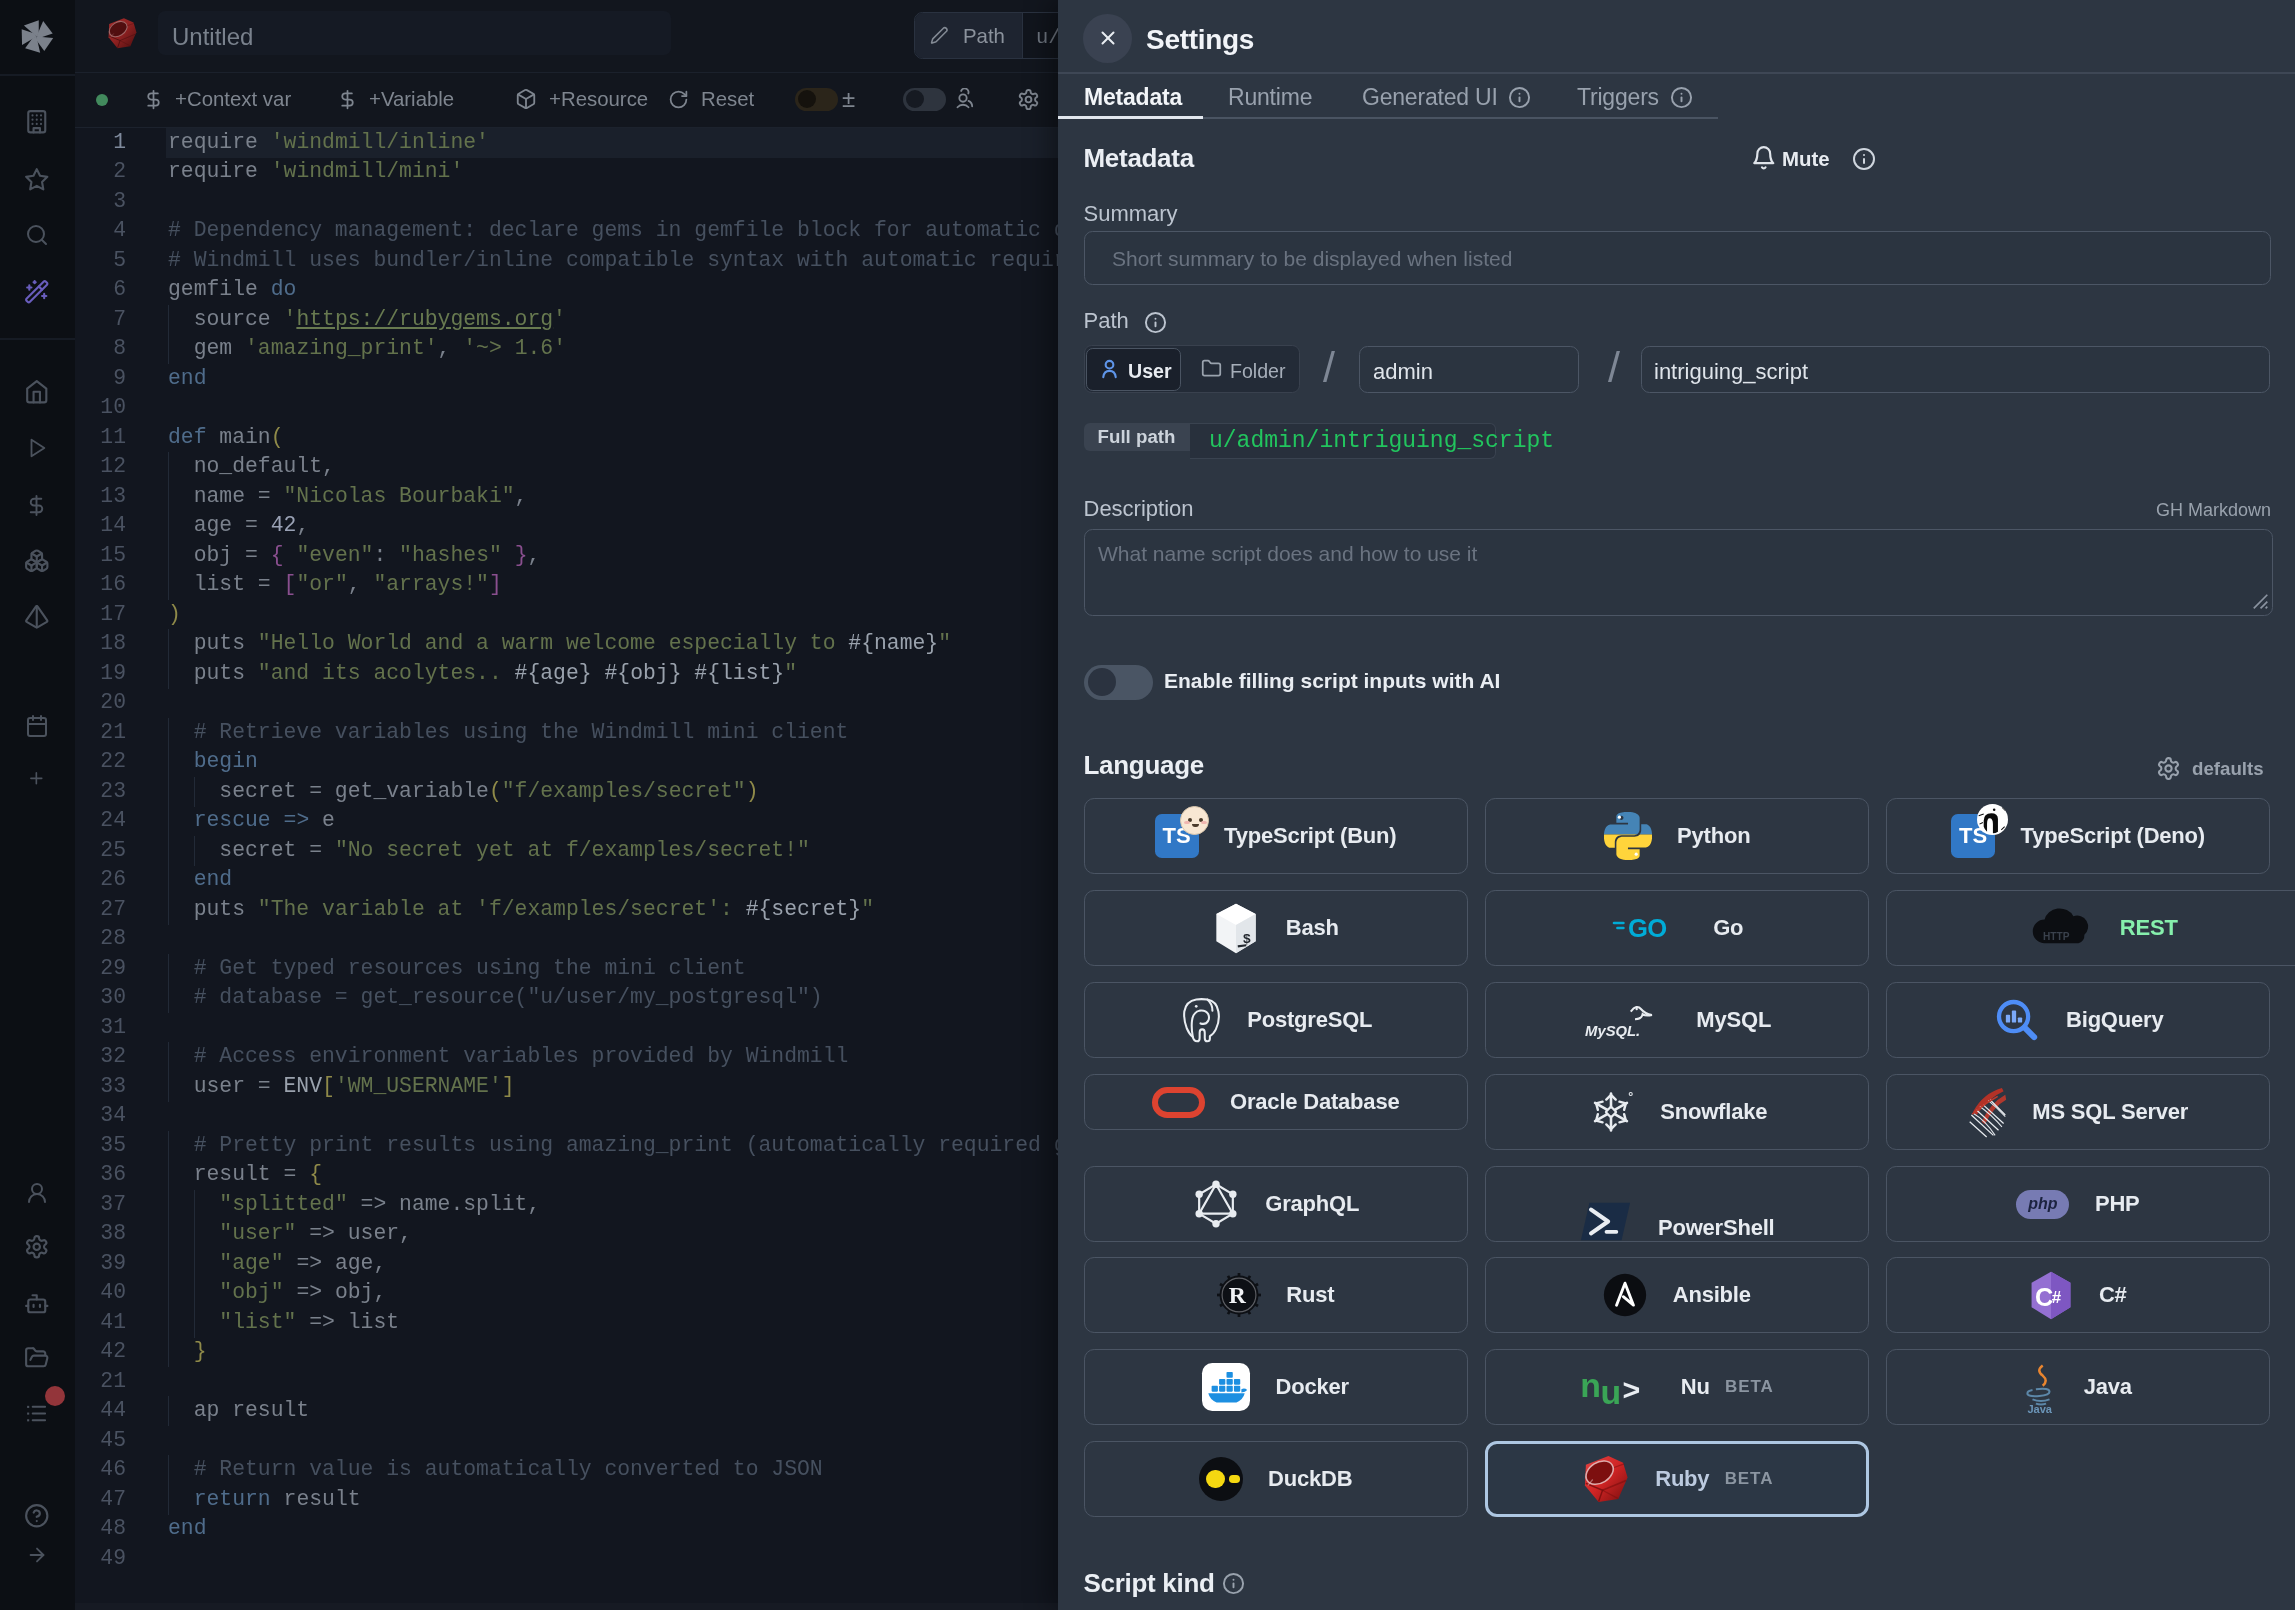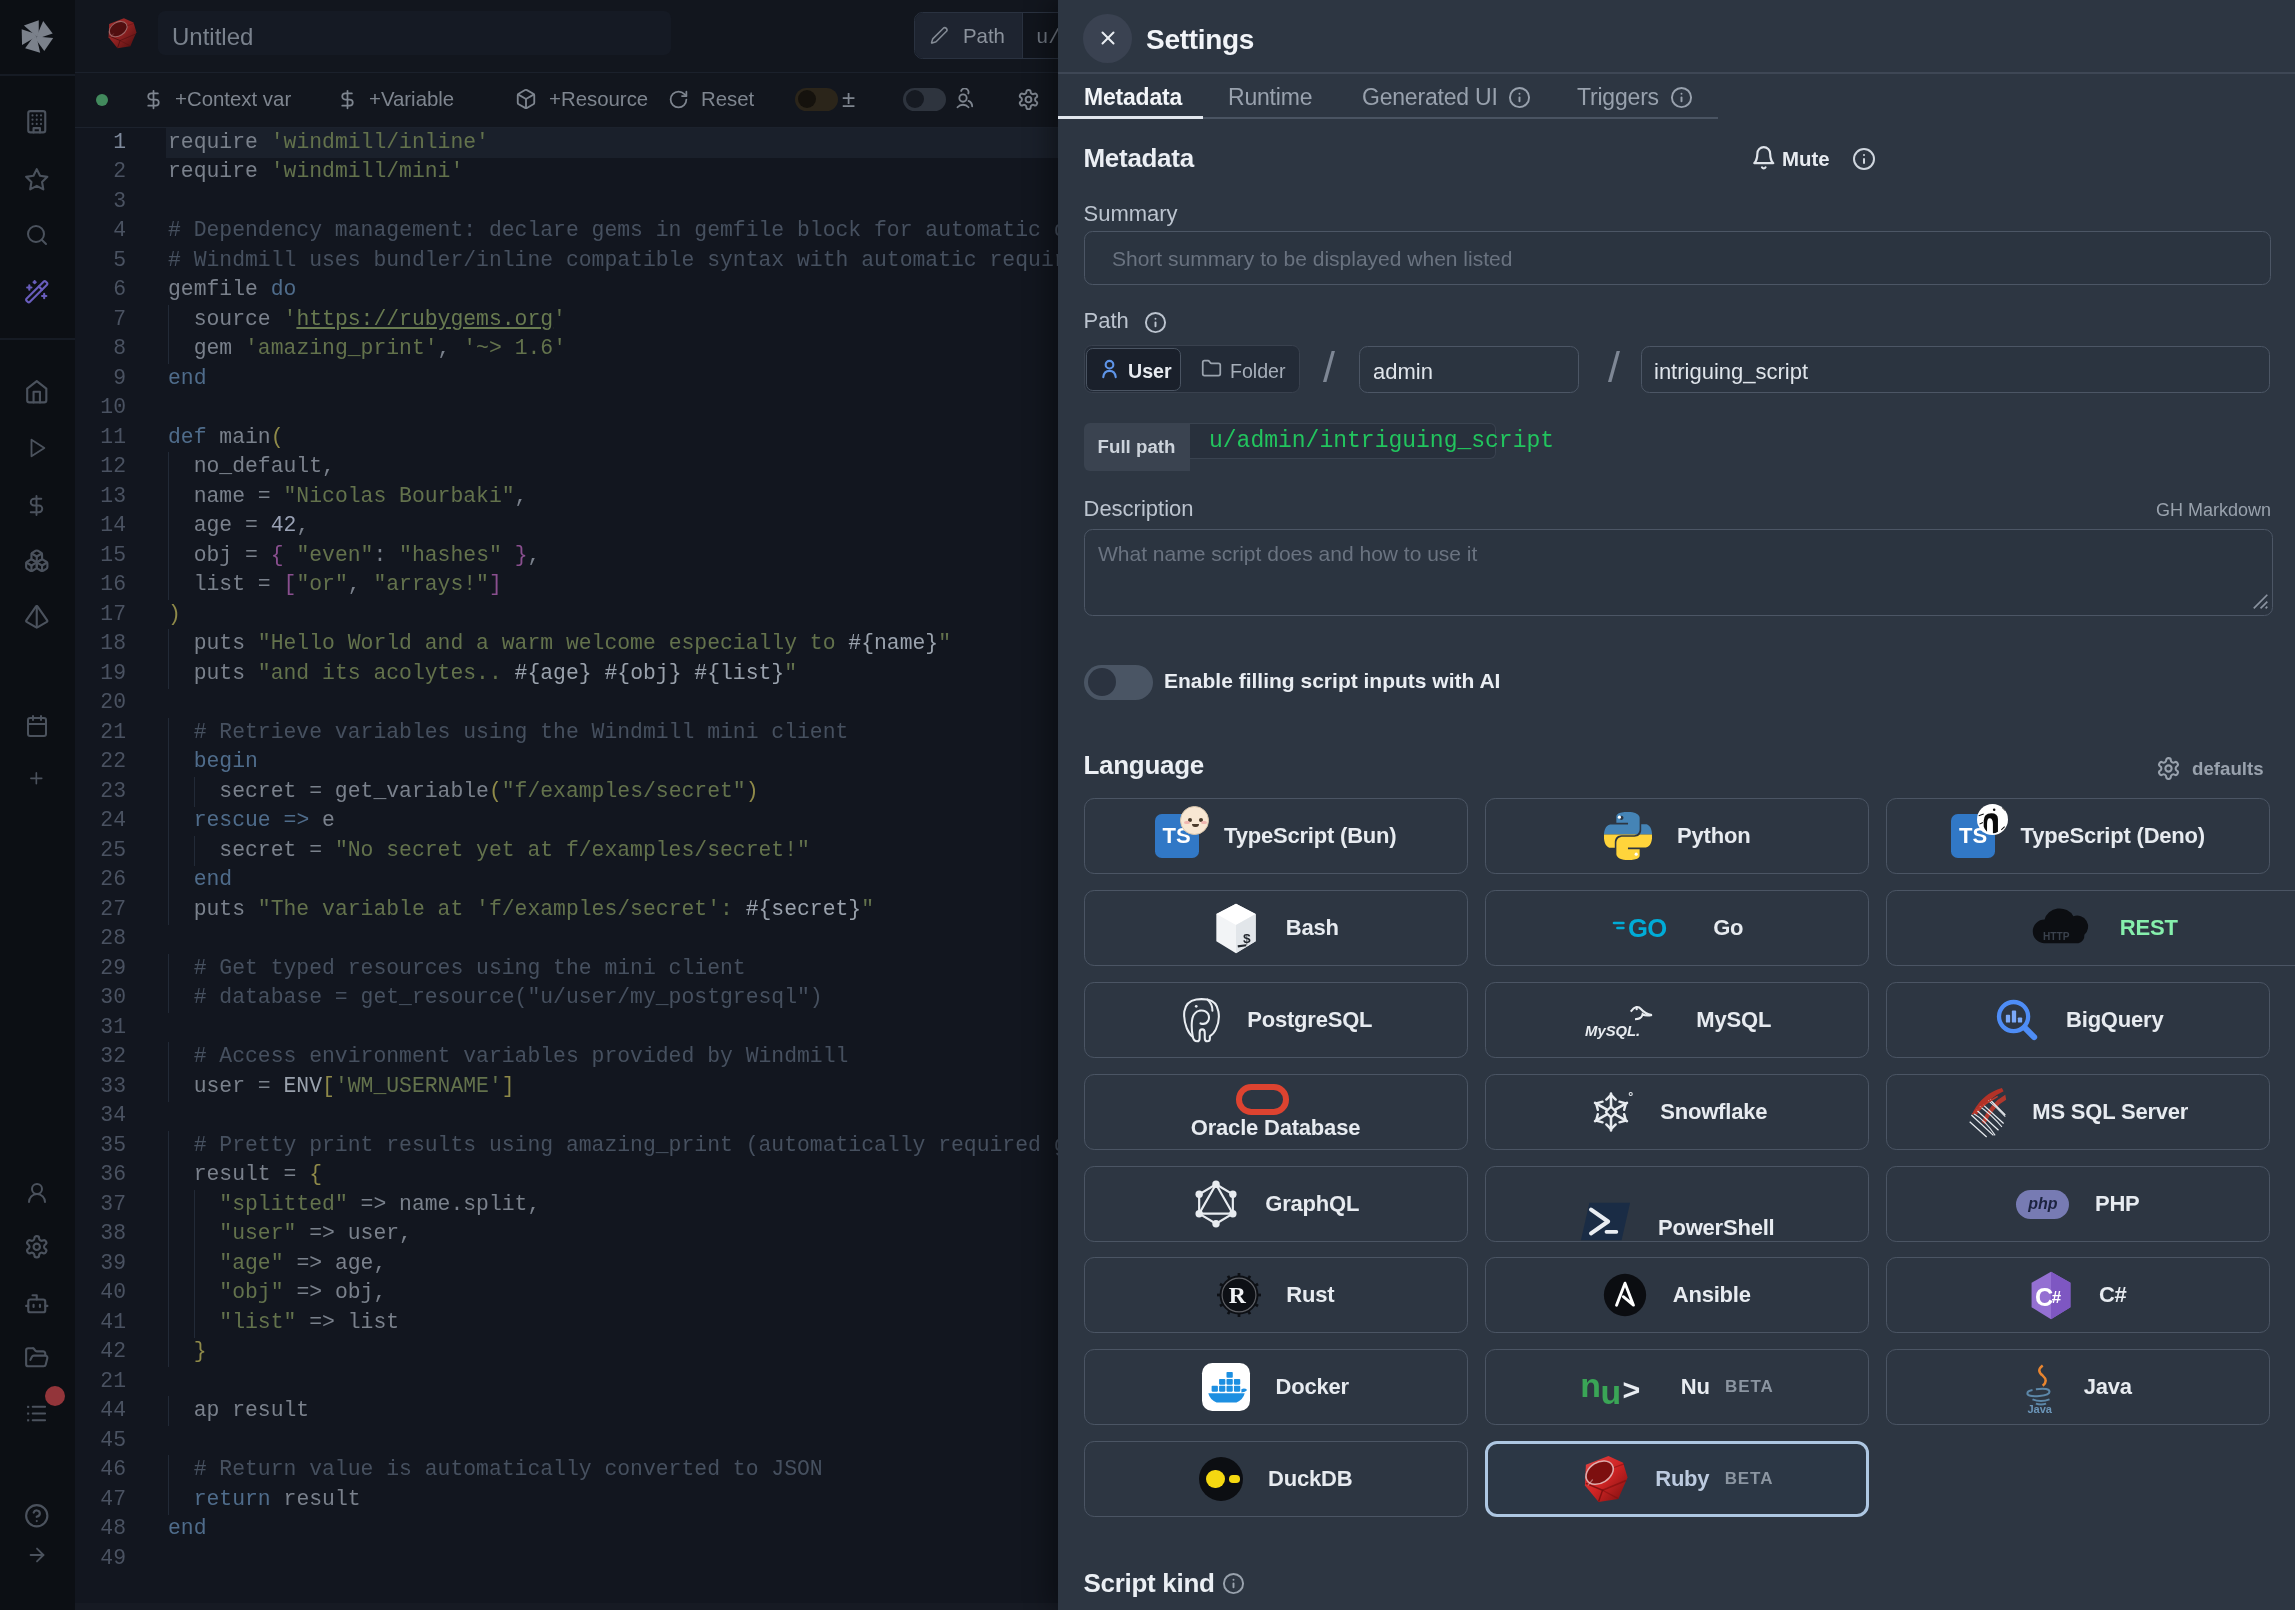--- a/index.html
+++ b/index.html
@@ -398,21 +398,21 @@
     <div class="abs" style="left:143px;top:358px"><svg width="21" height="21" viewBox="0 0 24 24" fill="none" stroke="#9aa3ae" stroke-width="2" stroke-linecap="round" stroke-linejoin="round" class="">
         <path d="M20 20a2 2 0 0 0 2-2V8a2 2 0 0 0-2-2h-7.9a2 2 0 0 1-1.69-.9L9.6 3.9A2 2 0 0 0 7.93 3H4a2 2 0 0 0-2 2v13a2 2 0 0 0 2 2Z"></path>
       </svg></div>
     <div class="abs" style="left:172px;top:360px;font-size:19.6px;color:#a6aeb9">Folder</div>
     <div class="abs" style="left:265px;top:343px;font-size:43px;font-weight:300;color:#7e8795">/</div>
     <div class="abs inp" style="left:301px;top:346px;width:220px;height:47px"></div>
     <div class="abs" style="left:315px;top:359px;font-size:22px;color:#dfe4ea">admin</div>
     <div class="abs" style="left:550px;top:343px;font-size:43px;font-weight:300;color:#7e8795">/</div>
     <div class="abs inp" style="left:583px;top:346px;width:629px;height:47px"></div>
     <div class="abs" style="left:596px;top:359px;font-size:22px;color:#dfe4ea">intriguing_script</div>
-    <div class="abs" style="left:25.5px;top:423px;width:106px;height:48px;background:#3a4350;border-radius:6px 0 0 6px;display:flex;align-items:center;justify-content:center">
+    <div class="abs" style="left:25.5px;top:423px;width:106px;height:28px;background:#3a4350;border-radius:6px 0 0 6px;display:flex;align-items:center;justify-content:center">
       <span style="font-size:18.7px;font-weight:700;color:#ccd3db">Full path</span>
     </div>
     <div class="abs" style="left:132px;top:423px;width:306px;height:36px;background:#28303c;border:0.9px solid #3a4350;border-left:none;border-radius:0 6px 6px 0;display:flex;align-items:center">
       <span class="mono" style="font-size:23px;color:#22c55e;margin-left:19px">u/admin/intriguing_script</span>
     </div>
     <div class="abs" style="left:25.5px;top:496px;font-size:22px;color:#bcc4cf">Description</div>
     <div class="abs" style="left:1000px;top:500px;width:213px;text-align:right;font-size:18px;color:#99a2ad;white-space:nowrap">GH Markdown</div>
     <div class="abs inp" style="left:25.5px;top:529px;width:1189px;height:87px"></div>
     <div class="abs" style="left:40px;top:542px;font-size:21px;color:#6a7380">What name script does and how to use it</div>
     <svg class="abs" style="left:1189px;top:588px" width="22" height="22" viewBox="0 0 26 26">
@@ -536,21 +536,21 @@
         <svg width="48" height="48" viewBox="0 0 56 56" fill="none">
 <circle cx="24" cy="24" r="17" stroke="#4e8df6" stroke-width="5"></circle>
 <path d="M37 37 L48 48" stroke="#4e8df6" stroke-width="7" stroke-linecap="round"></path>
 <rect x="15" y="22" width="5" height="9" rx="1" fill="#7ba9f8"></rect>
 <rect x="22" y="17" width="5" height="14" rx="1" fill="#7ba9f8"></rect>
 <rect x="29" y="25" width="5" height="6" rx="1" fill="#7ba9f8"></rect>
 </svg>
       </div>
       <span style="font-size:22px;font-weight:700;color:#e7ebf0;letter-spacing:-0.2px">BigQuery</span>
     </div>
-    <div class="abs tile" style="left:25.5px;top:1074px;width:384px;height:76px;border:1.7px solid #4b5564;flex-direction:column;">
+    <div class="abs tile" style="left:25.5px;top:1074px;width:384px;height:56px;border:1.7px solid #4b5564;">
       <div class="tic">
         <div style="width:53px;height:31px;border:6.8px solid #dd4330;border-radius:15.3px"></div>
       </div>
       <span style="font-size:22px;font-weight:700;color:#e7ebf0;letter-spacing:-0.2px">Oracle Database</span>
     </div>
     <div class="abs tile" style="left:427px;top:1074px;width:384px;height:76px;border:1.7px solid #4b5564;">
       <div class="tic">
         <svg width="48" height="48" viewBox="0 0 56 56">
           <g transform="rotate(0 28 28)">
 <rect x="26.5" y="5" width="3" height="19" rx="1.5" fill="#e8ecf0"></rect>

